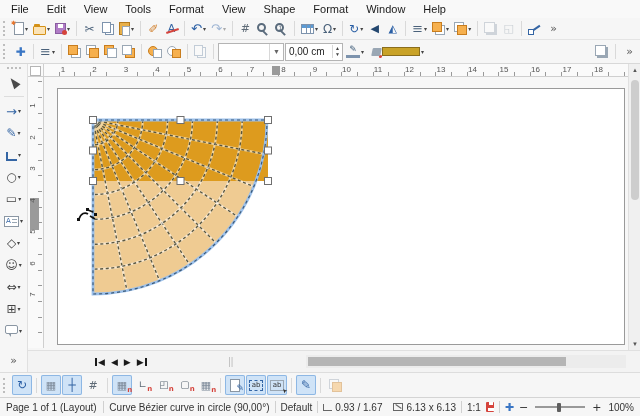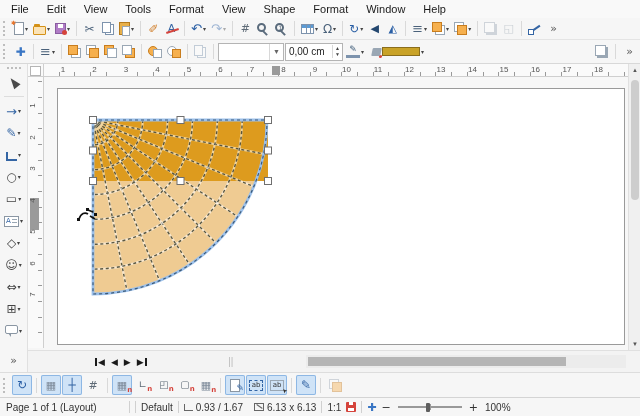--- a/index.html
+++ b/index.html
@@ -551,20 +551,21 @@
       </div>
       <span class="tb-sep"></span>
       <div class="tbtn off">
         <span class="g g-sq"></span>
       </div>
     </div>
 
   <div id="statusbar">
     <span class="sb-seg" style="width:118px;">Page 1 of 1 (Layout)</span>
     <span class="sb-sep"></span>
+    <span class="sb-seg" style="width:178px;">Curve Bézier curve in circle (90,00°)</span>
     <span class="sb-sep"></span>
     <span class="sb-seg">Default</span>
     <span class="sb-sep"></span>
     <span class="sb-seg">
       <span class="g g-pos"></span>
       <span>0.93 / 1.67</span>
     </span>
     <span class="sb-seg" style="margin-left:6px;">
       <span class="g g-size"></span>
       <span>6.13 x 6.13</span>

